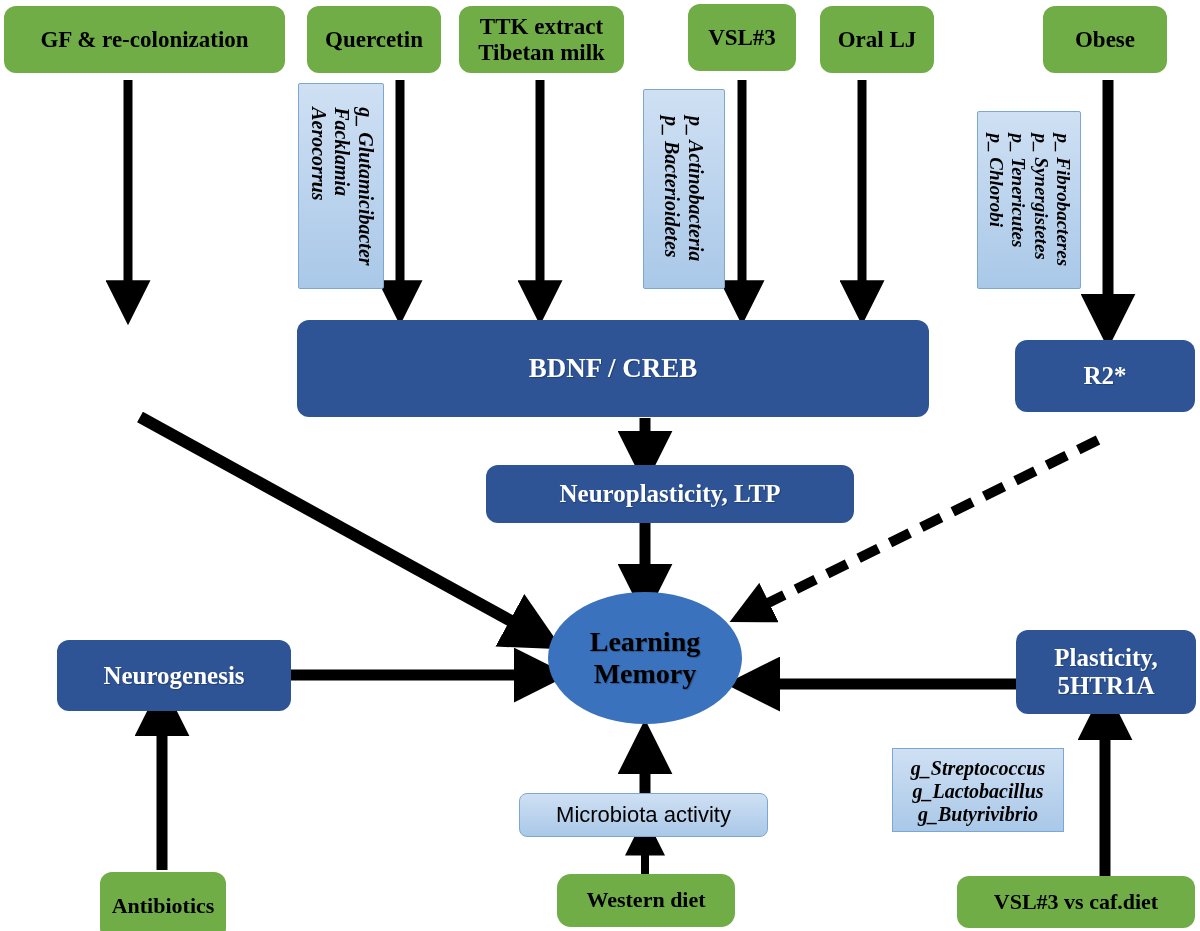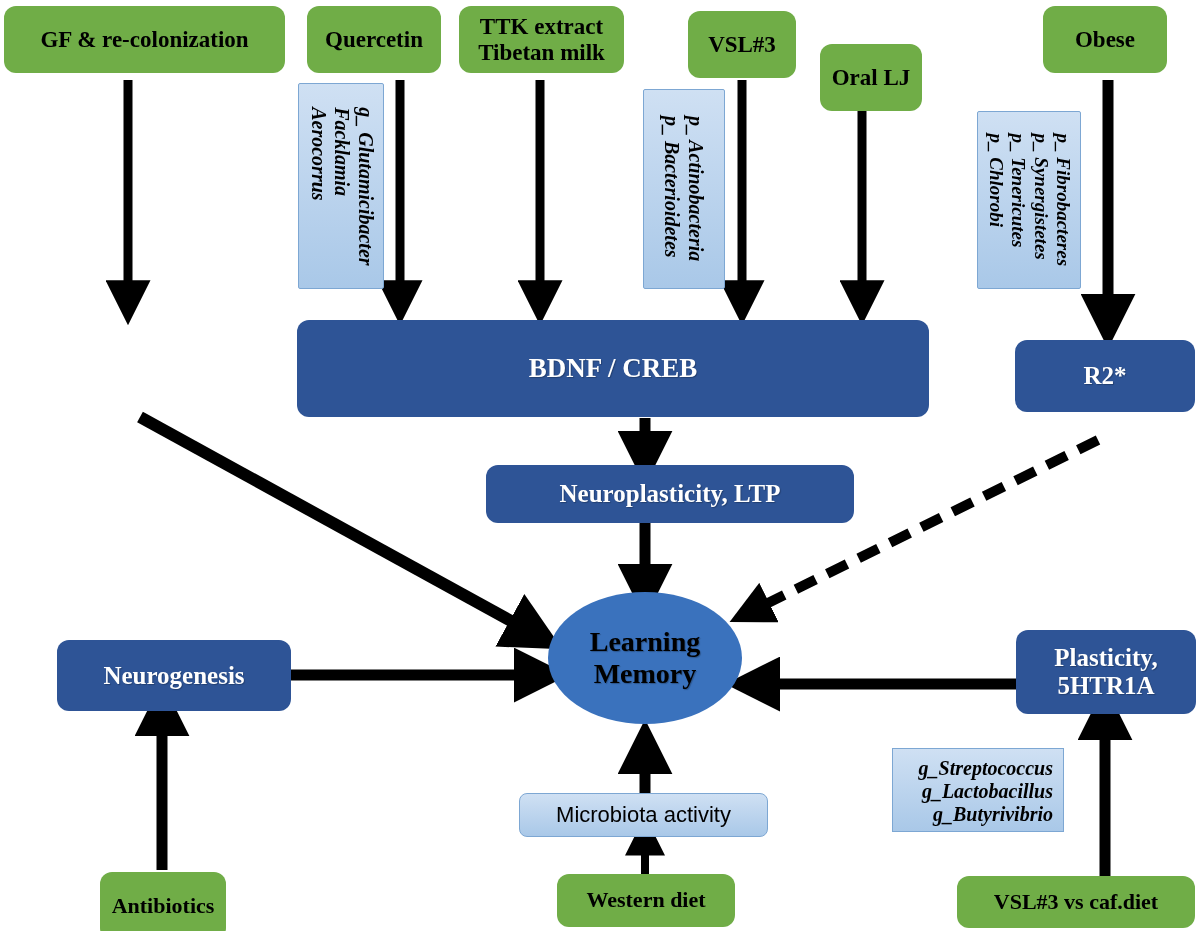--- a/index.html
+++ b/index.html
@@ -78,21 +78,21 @@
   .sans {
     font-family: "Liberation Sans", "DejaVu Sans", sans-serif;
     font-style: normal;
     font-weight: normal;
     font-size: 22px;
     border-radius: 8px;
   }
   .genuslist {
     position: absolute;
     display: block;
-    text-align: right;
+    text-align: center;
     padding: 8px 10px;
     box-sizing: border-box;
     z-index: 3;
     font-size: 20px;
   }
   .genuslist div { white-space: nowrap; }
   svg.arrows {
     position: absolute;
     left: 0; top: 0;
     width: 1200px;
@@ -155,25 +155,25 @@
 
   <div class="node green" style="left:307px; top:6px; width:134px; height:67px;text-align:center;">
     <span>Quercetin</span>
   </div>
 
   <div class="node green" style="left:459px; top:6px; width:165px; height:67px; white-space:pre-line;">
     <span style="white-space:pre-line;">TTK extract
 Tibetan milk</span>
   </div>
 
-  <div class="node green" style="left:688px; top:11px; width:108px; height:67px;">
+  <div class="node green" style="left:688px; top:4px; width:108px; height:67px;">
     <span>VSL#3</span>
   </div>
 
-  <div class="node green" style="left:820px; top:6px; width:102px; height:67px;margin-top:38px;">
+  <div class="node green" style="left:820px; top:6px; width:114px; height:67px;">
     <span>Oral LJ</span>
   </div>
 
   <div class="node green" style="left:1043px; top:6px; width:124px; height:67px;align-items:center;">
     <span>Obese</span>
   </div>
 
   <div class="node lightblue rot" style="left:298px; top:83px; width:86px; height:206px;">
     <div class="rotlabel">
       <div>g_ Glutamicibacter</div>
@@ -232,21 +232,21 @@
   <div class="lightblue genuslist" style="left:892px; top:748px; width:172px; height:84px;">
     <div>g_Streptococcus</div>
     <div>g_Lactobacillus</div>
     <div>g_Butyrivibrio</div>
   </div>
 
   <div class="node green small" style="left:100px; top:872px; width:126px; height:68px;">
     <span>Antibiotics</span>
   </div>
 
-  <div class="node green small" style="left:557px; top:874px; width:178px; height:53px;">
+  <div class="node green small" style="left:557px; top:874px; width:178px; height:53px;border-radius:14px;">
     <span>Western diet</span>
   </div>
 
   <div class="node green small" style="left:957px; top:876px; width:238px; height:52px;">
     <span>VSL#3 vs caf.diet</span>
   </div>
 
 </div>
 
 </body></html>

